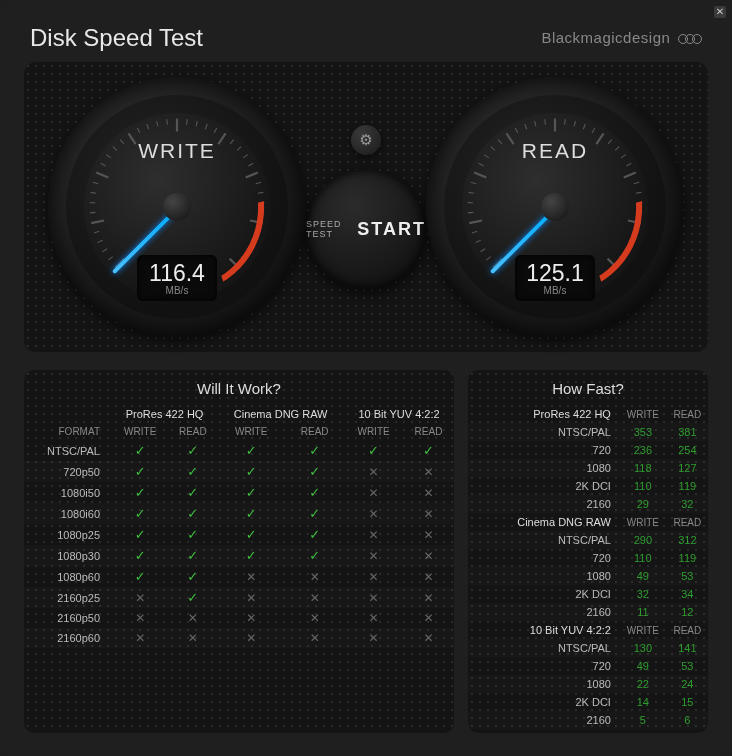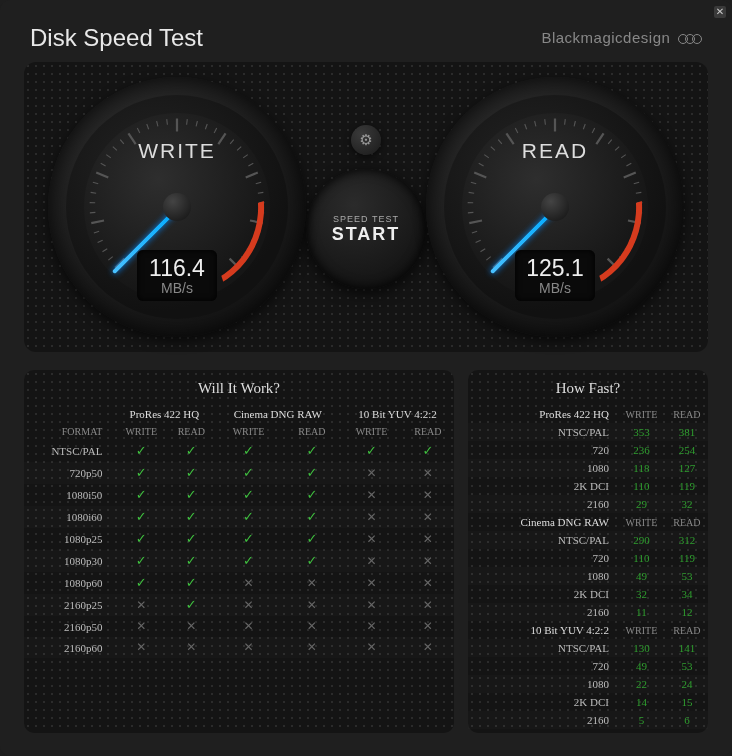--- a/index.html
+++ b/index.html
@@ -15,36 +15,36 @@
   .gauges{height:290px;display:flex;justify-content:space-between;align-items:center;padding:0 24px;margin:0 24px 18px 24px;border-radius:12px;}
   .gauge-wrap{width:260px;height:260px;position:relative;}
   .ring-g{border-radius:50%;background:radial-gradient(circle at 40% 35%,#333 0%,#1a1a1a 60%,#0a0a0a 100%);box-shadow:inset 0 0 25px rgba(0,0,0,.8),0 4px 12px rgba(0,0,0,.6);}
   .ring1{position:absolute;inset:0;}
   .ring2{position:absolute;inset:18px;background:radial-gradient(circle at 40% 35%,#242424 0%,#111 70%);border-radius:50%;}
   .ring3{position:absolute;inset:36px;background:radial-gradient(circle at 40% 35%,#2e2e2e 0%,#161616 70%);border-radius:50%;overflow:hidden;}
 
   .glabel{position:absolute;top:62px;left:0;right:0;text-align:center;font-size:21px;color:#ddd;letter-spacing:2px;z-index:3;}
   .valbox{position:absolute;bottom:36px;left:50%;transform:translateX(-50%);background:#0a0a0a;border-radius:6px;padding:5px 2px;min-width:80px;text-align:center;box-shadow:inset 0 0 6px #000;z-index:3;}
   .val{font-size:23px;font-weight:300;color:#eee;}
-  .unit{font-size:14px;color:#888;margin-top:-2px;}
+  .unit{font-size:10px;color:#888;margin-top:-2px;}
   .needle{position:absolute;left:50%;top:50%;width:90px;height:4px;background:linear-gradient(to right,#0af,#48c0ff);transform-origin:0 50%;border-radius:2px;box-shadow:0 0 6px #08f;z-index:2;}
   .needle.write{transform:rotate(135deg);} 
   .needle.read {transform:rotate(135deg);}
   .hub{position:absolute;left:50%;top:50%;width:28px;height:28px;transform:translate(-50%,-50%);border-radius:50%;background:radial-gradient(circle at 35% 30%,#444,#111);z-index:4;}
 
   .red-arc{position:absolute;inset:0;border-radius:50%;z-index:1;}
   .red-arc::after{content:"";position:absolute;inset:6px;border:6px solid transparent;border-radius:50%;border-right-color:#d63b1e;border-bottom-color:#d63b1e;transform:rotate(-18deg);clip-path:polygon(62% 62%,100% 62%,100% 100%,62% 100%);}
 
   .mid{display:flex;flex-direction:column;align-items:center;gap:14px;}
   .gear{width:30px;height:30px;border-radius:50%;background:radial-gradient(circle at 35% 30%,#3a3a3a,#1a1a1a);display:flex;align-items:center;justify-content:center;color:#999;font-size:15px;box-shadow:0 2px 6px rgba(0,0,0,.6);cursor:pointer;}
-  .start{width:120px;height:120px;border-radius:50%;background:radial-gradient(circle at 40% 30%,#2b2b2b,#0d0d0d);display:flex;flex-direction:column;align-items:center;justify-content:center;box-shadow:inset 0 0 12px #000,0 4px 14px rgba(0,0,0,.7);cursor:pointer;}
+  .start{width:120px;height:120px;border-radius:50%;background:radial-gradient(circle at 40% 30%,#2b2b2b,#0d0d0d);display:flex;flex-direction:row;align-items:center;justify-content:center;box-shadow:inset 0 0 12px #000,0 4px 14px rgba(0,0,0,.7);cursor:pointer;}
   .start .s1{font-size:9px;letter-spacing:1px;color:#aaa;}
   .start .s2{font-size:18px;font-weight:600;letter-spacing:2px;color:#eee;}
 
-  .panels{display:flex;gap:14px;padding:0 24px 24px 24px;font-family:Liberation Serif, serif;}
+  .panels{display:flex;gap:14px;padding:0 24px 24px 24px;}
   .panel{border-radius:10px;padding:10px 0 4px 0;}
   .p-left{flex:0 0 430px;}
   .p-right{flex:1;}
   .ptitle{text-align:center;font-size:15px;color:#ddd;margin-bottom:8px;}
 
   table{width:100%;border-collapse:collapse;font-size:11px;}
   td,th{padding:3px 0;text-align:center;}
   .sub th{color:#888;font-weight:400;font-size:10px;}
   .top th{color:#ddd;font-size:11px;font-weight:500;}
   .fmt{text-align:right;color:#bbb;padding-right:12px;font-size:11px;}

